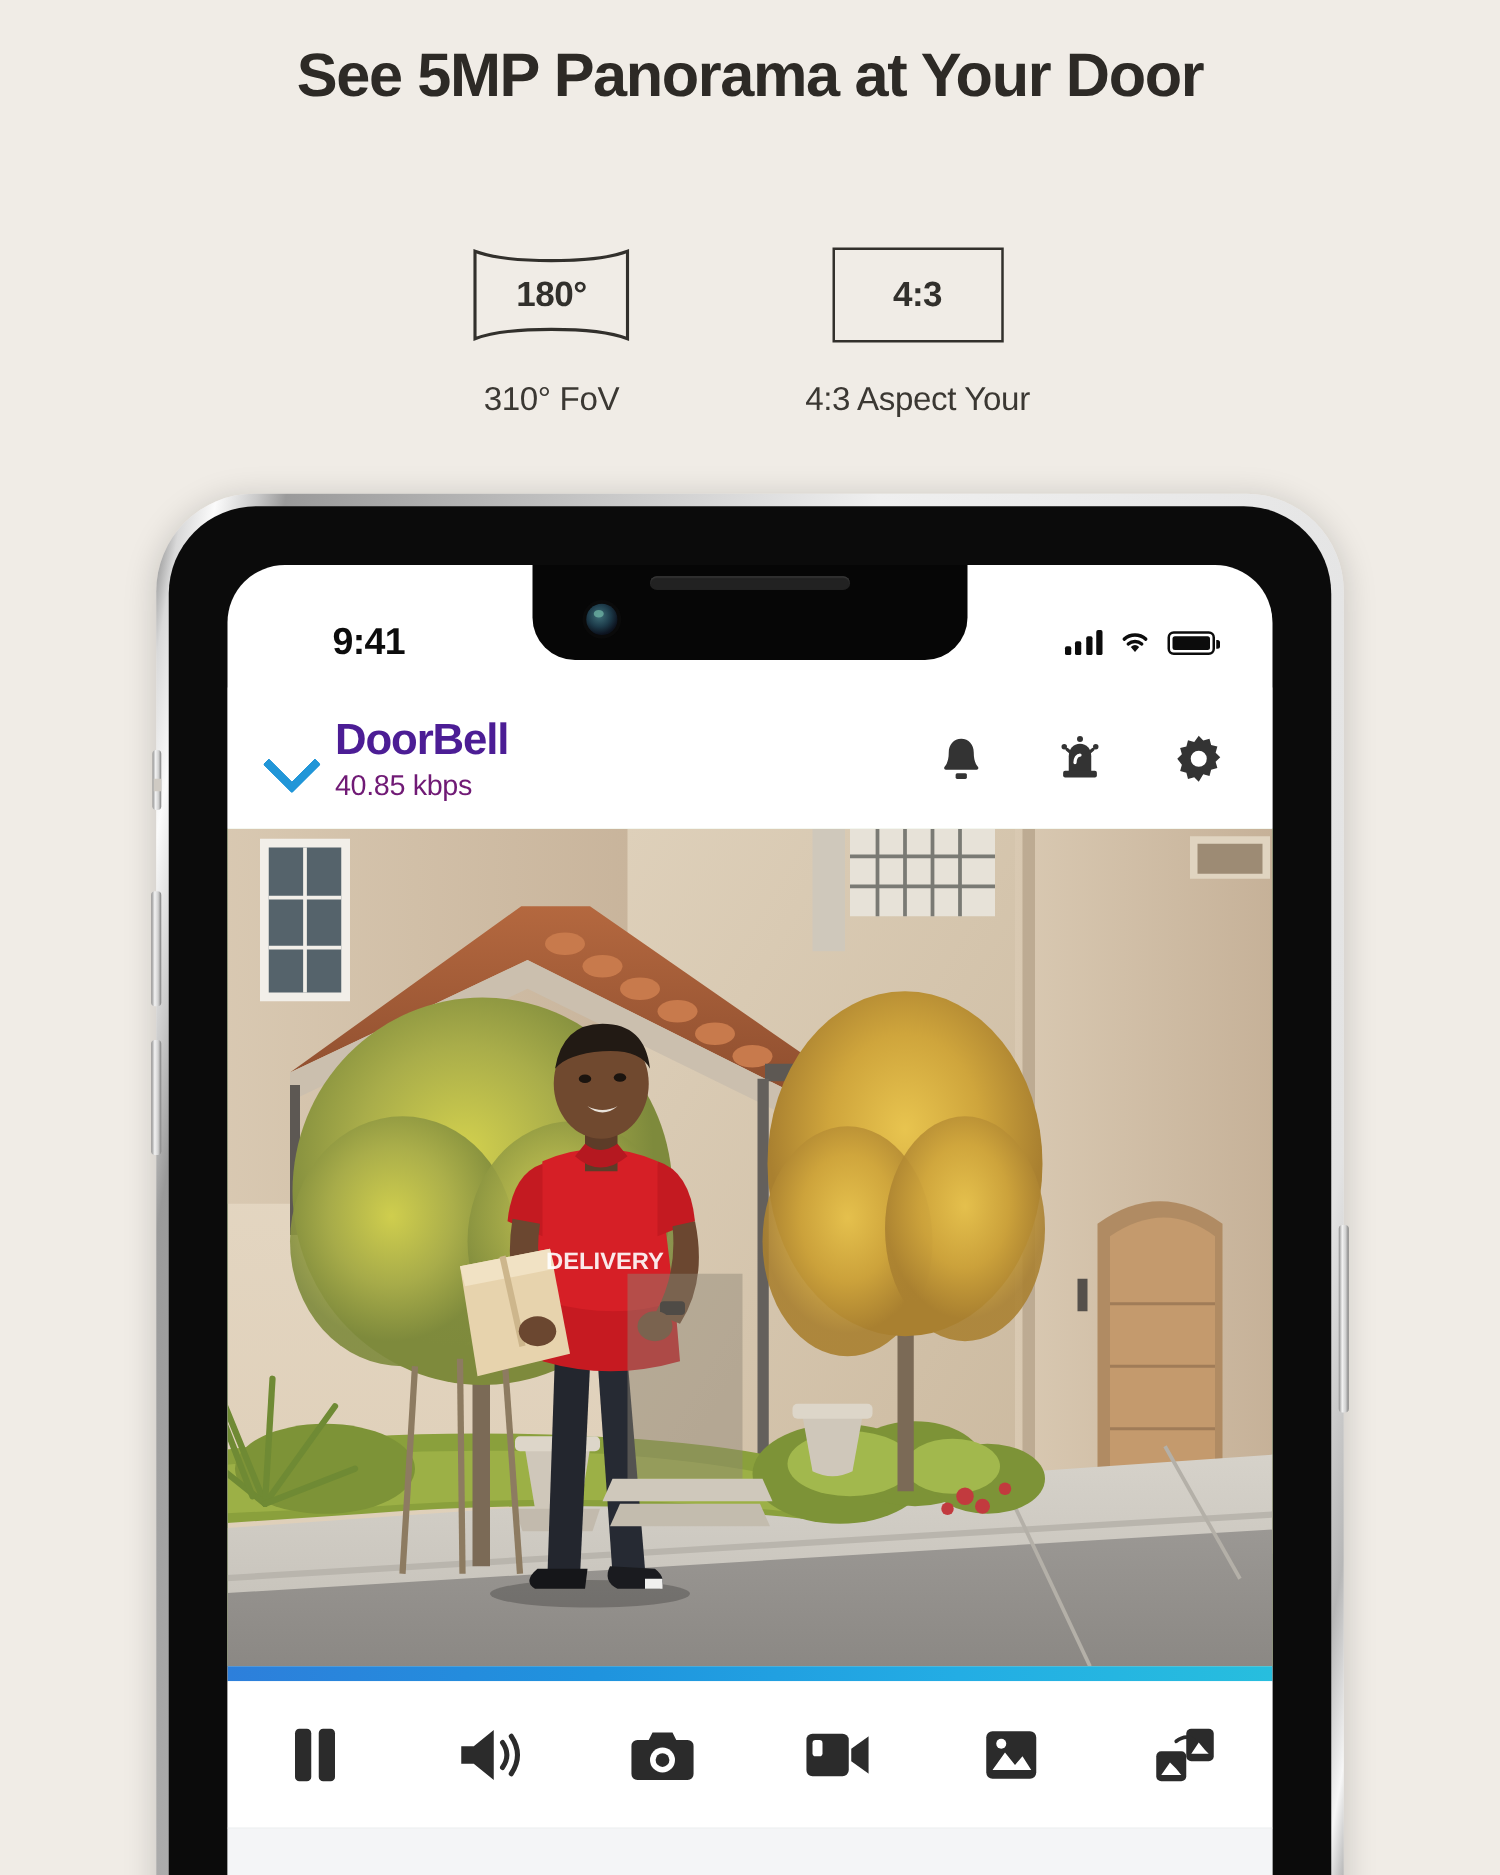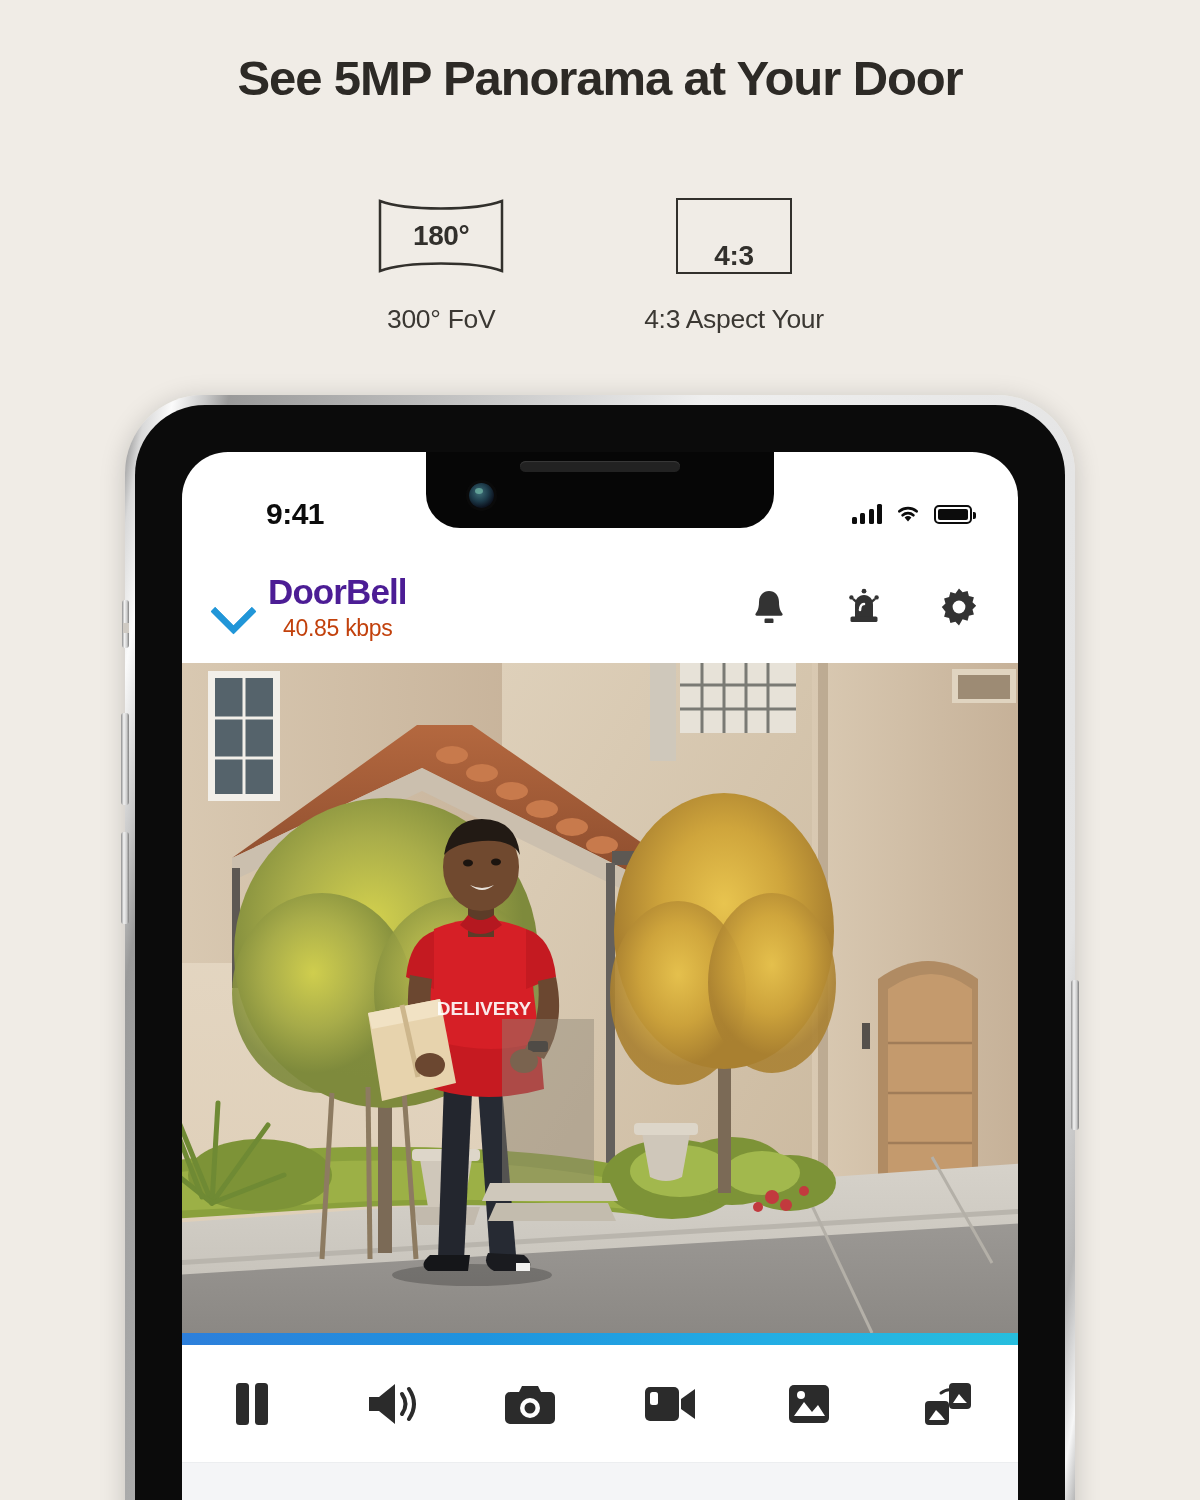--- a/index.html
+++ b/index.html
@@ -6,21 +6,21 @@
   html,body { width:1200px; height:1500px; }
   body {
     background:#f0ece6;
     font-family:"Liberation Sans", sans-serif;
     overflow:hidden;
     position:relative;
   }
 
   
   .headline{
-    position:absolute; top:48px; left:0; width:1200px;
+    position:absolute; top:31px; left:0; width:1200px;
     text-align:center;
     font-size:49px; line-height:60px;
     font-weight:bold;
     letter-spacing:-1.1px;
     color:#2d2a26;
   }
 
   
   .features{
     position:absolute; top:198px; left:0; width:1200px;
@@ -31,21 +31,21 @@
     width:130px; height:76px;
     display:flex; align-items:center; justify-content:center;
     position:relative;
   }
   .badge-box .bshape{ position:absolute; inset:0; }
   .badge-val{
     position:relative; z-index:2;
     font-size:28px; font-weight:bold; letter-spacing:-.4px;
     color:#32302c;
   }
-  .badge-box.rect{ border:2.5px solid #32302c; width:116px;align-items:flex-end; }
+  .badge-box.rect{ border:2.5px solid #32302c; width:137px; }
   .feature-label{
     margin-top:30px;
     font-size:26.5px; color:#3b3833; letter-spacing:-.3px;
   }
 
   
   .phone{
     position:absolute; left:125px; top:395px;
     width:950px; height:1180px;
   }
@@ -129,21 +129,21 @@
   .chev{ width:52px; height:52px; flex:0 0 52px; position:relative; }
   .chev::before{
     content:""; position:absolute; left:11px; top:14px;
     width:26px; height:26px;
     border-left:7px solid #2196d8; border-bottom:7px solid #2196d8;
     transform:rotate(-45deg);
     border-radius:2px;
   }
   .hdr-text{ margin-left:10px; flex:1 1 auto; }
   .hdr-title{ font-size:35px; font-weight:bold; color:#4c1d95; letter-spacing:-.9px; line-height:40px; }
-  .hdr-sub{ font-size:23px; color:#c2410c; letter-spacing:-.3px; margin-top:3px;margin-left:15px; }
+  .hdr-sub{ font-size:23px; color:#701a75; letter-spacing:-.3px; margin-top:3px; }
   .hdr-icons{ display:flex; align-items:center; gap:53px; }
   .hdr-icons .ic{ width:42px; height:42px; display:block; }
 
   
   .video{
     position:absolute; top:211px; left:0; right:0; height:670px;
     overflow:hidden; z-index:10;
     background:#4d7c0f;
   }
   .video svg{ display:block; width:100%; height:100%; }
@@ -174,21 +174,21 @@
 
 <div class="features">
 
   <div class="feature">
     <div class="badge-box">
       <svg class="bshape" viewBox="0 0 130 76" fill="none" aria-hidden="true">
         <path d="M4 3 C30 13, 100 13, 126 3 L126 73 C100 63, 30 63, 4 73 Z" stroke="#32302c" stroke-width="2.5" fill="none"></path>
       </svg>
       <span class="badge-val">180°</span>
     </div>
-    <div class="feature-label">300° FoV</div>
+    <div class="feature-label">310° FoV</div>
   </div>
 
   <div class="feature">
     <div class="badge-box rect">
       <span class="badge-val">4:3</span>
     </div>
     <div class="feature-label">4:3 Aspect Your</div>
   </div>
 
 </div>

